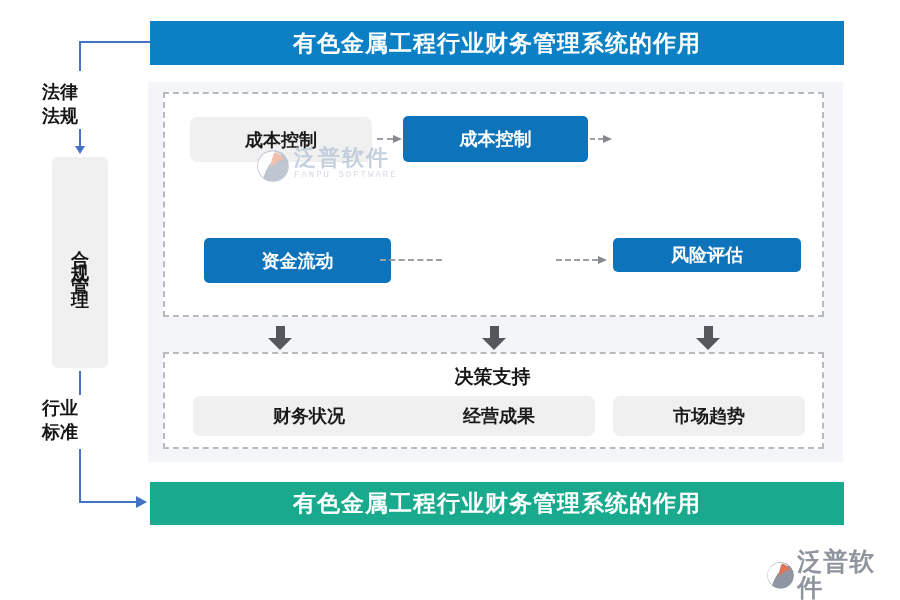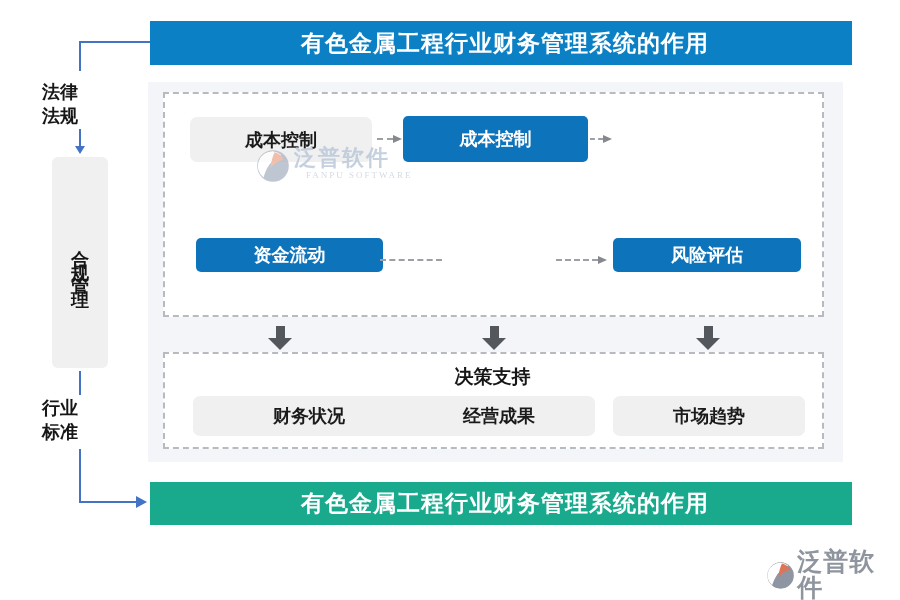--- a/index.html
+++ b/index.html
@@ -1,21 +1,21 @@
 <!DOCTYPE html>
 <html><head>
 <meta charset="utf-8">
 <style>
   html,body{margin:0;padding:0;background:#ffffff;}
   .page{position:relative;width:900px;height:600px;background:#ffffff;overflow:hidden;
         font-family:"Liberation Serif",serif;color:#111;}
 
   
   .banner{position:absolute;left:150px;width:694px;display:flex;align-items:center;justify-content:center;
-          color:#fff;font-size:23px;font-weight:bold;letter-spacing:1px;padding-left:8px;}
+          color:#fff;font-size:23px;font-weight:bold;letter-spacing:1px;}
   .banner-top{top:21px;height:44px;background:#0c80c5;}
   .banner-bottom{top:482px;height:43px;background:#19aa8d;}
 
   
   .rail-label{position:absolute;left:42px;width:78px;font-size:18px;font-weight:bold;
               line-height:24px;white-space:pre-line;color:#161616;}
   .compliance-box{position:absolute;left:52px;top:157px;width:56px;height:211px;background:#f0f0f0;
                   border-radius:6px;display:flex;align-items:center;justify-content:center;
                   writing-mode:vertical-rl;text-orientation:upright;letter-spacing:14px;
                   font-size:18px;font-weight:bold;color:#161616;}
@@ -53,21 +53,21 @@
                   border-top:12px solid #54585c;}
 
   
   .decision-title{position:absolute;left:163px;top:364px;width:659px;text-align:center;
                   font-size:19px;font-weight:bold;color:#161616;}
 
   
   .wm{position:absolute;left:256px;top:146px;display:flex;align-items:flex-start;opacity:.8;}
   .wm .wm-text{margin-left:4px;}
   .wm .wm-cn{font-size:22px;font-weight:bold;color:#b9c6d8;letter-spacing:2px;line-height:24px;}
-  .wm .wm-en{font-size:9px;color:#c9d2de;letter-spacing:2px;font-family:Liberation Serif, serif;margin-left:12px;}
+  .wm .wm-en{font-size:9px;color:#c9d2de;letter-spacing:2px;font-family:Liberation Mono, monospace;}
 
   
   .logo{position:absolute;left:767px;top:549px;width:128px;}
   .logo-row{display:flex;align-items:center;}
   .logo-cn{font-size:25px;font-weight:bold;color:#8f959e;letter-spacing:1px;margin-left:3px;line-height:26px;}
 </style>
 </head>
 <body>
 
 <div class="page">
@@ -111,21 +111,21 @@
       <circle cx="16" cy="19" r="15" fill="#aeb9c7"></circle>
       <path d="M16 5 a14 14 0 0 0 -9 25 C 9.5 21 14 13 24 8.5 a14 14 0 0 0 -8 -3.5z" fill="#ffffff"></path>
       <path d="M17.5 6 c4.5 1.2 7.5 4 8.5 7 c-5.5 1.2 -9.5 4 -12.5 8 c0.8 -5.5 2 -11 4 -15z" fill="#f0b29b"></path>
     </svg>
     <div class="wm-text">
       <div class="wm-cn">泛普软件</div>
       <div class="wm-en">FANPU SOFTWARE</div>
     </div>
   </div>
 
-  <div class="node node-blue" style="left:196px;top:238px;width:187px;height:34px;">资金流动</div>
+  <div class="node node-blue" style="left:204px;top:238px;width:187px;height:45px;">资金流动</div>
   <div class="dash-line" style="left:380px;top:259px;width:62px;"></div>
   <div class="dash-line dash-arrow" style="left:556px;top:259px;width:42px;"></div>
   <div class="node node-blue" style="left:613px;top:238px;width:188px;height:34px;">风险评估</div>
 
   <div class="big-down" style="left:268px;top:326px;">
     <div class="shaft"></div>
       <div class="head"></div>
   </div>
   <div class="big-down" style="left:482px;top:326px;">
     <div class="shaft"></div>

